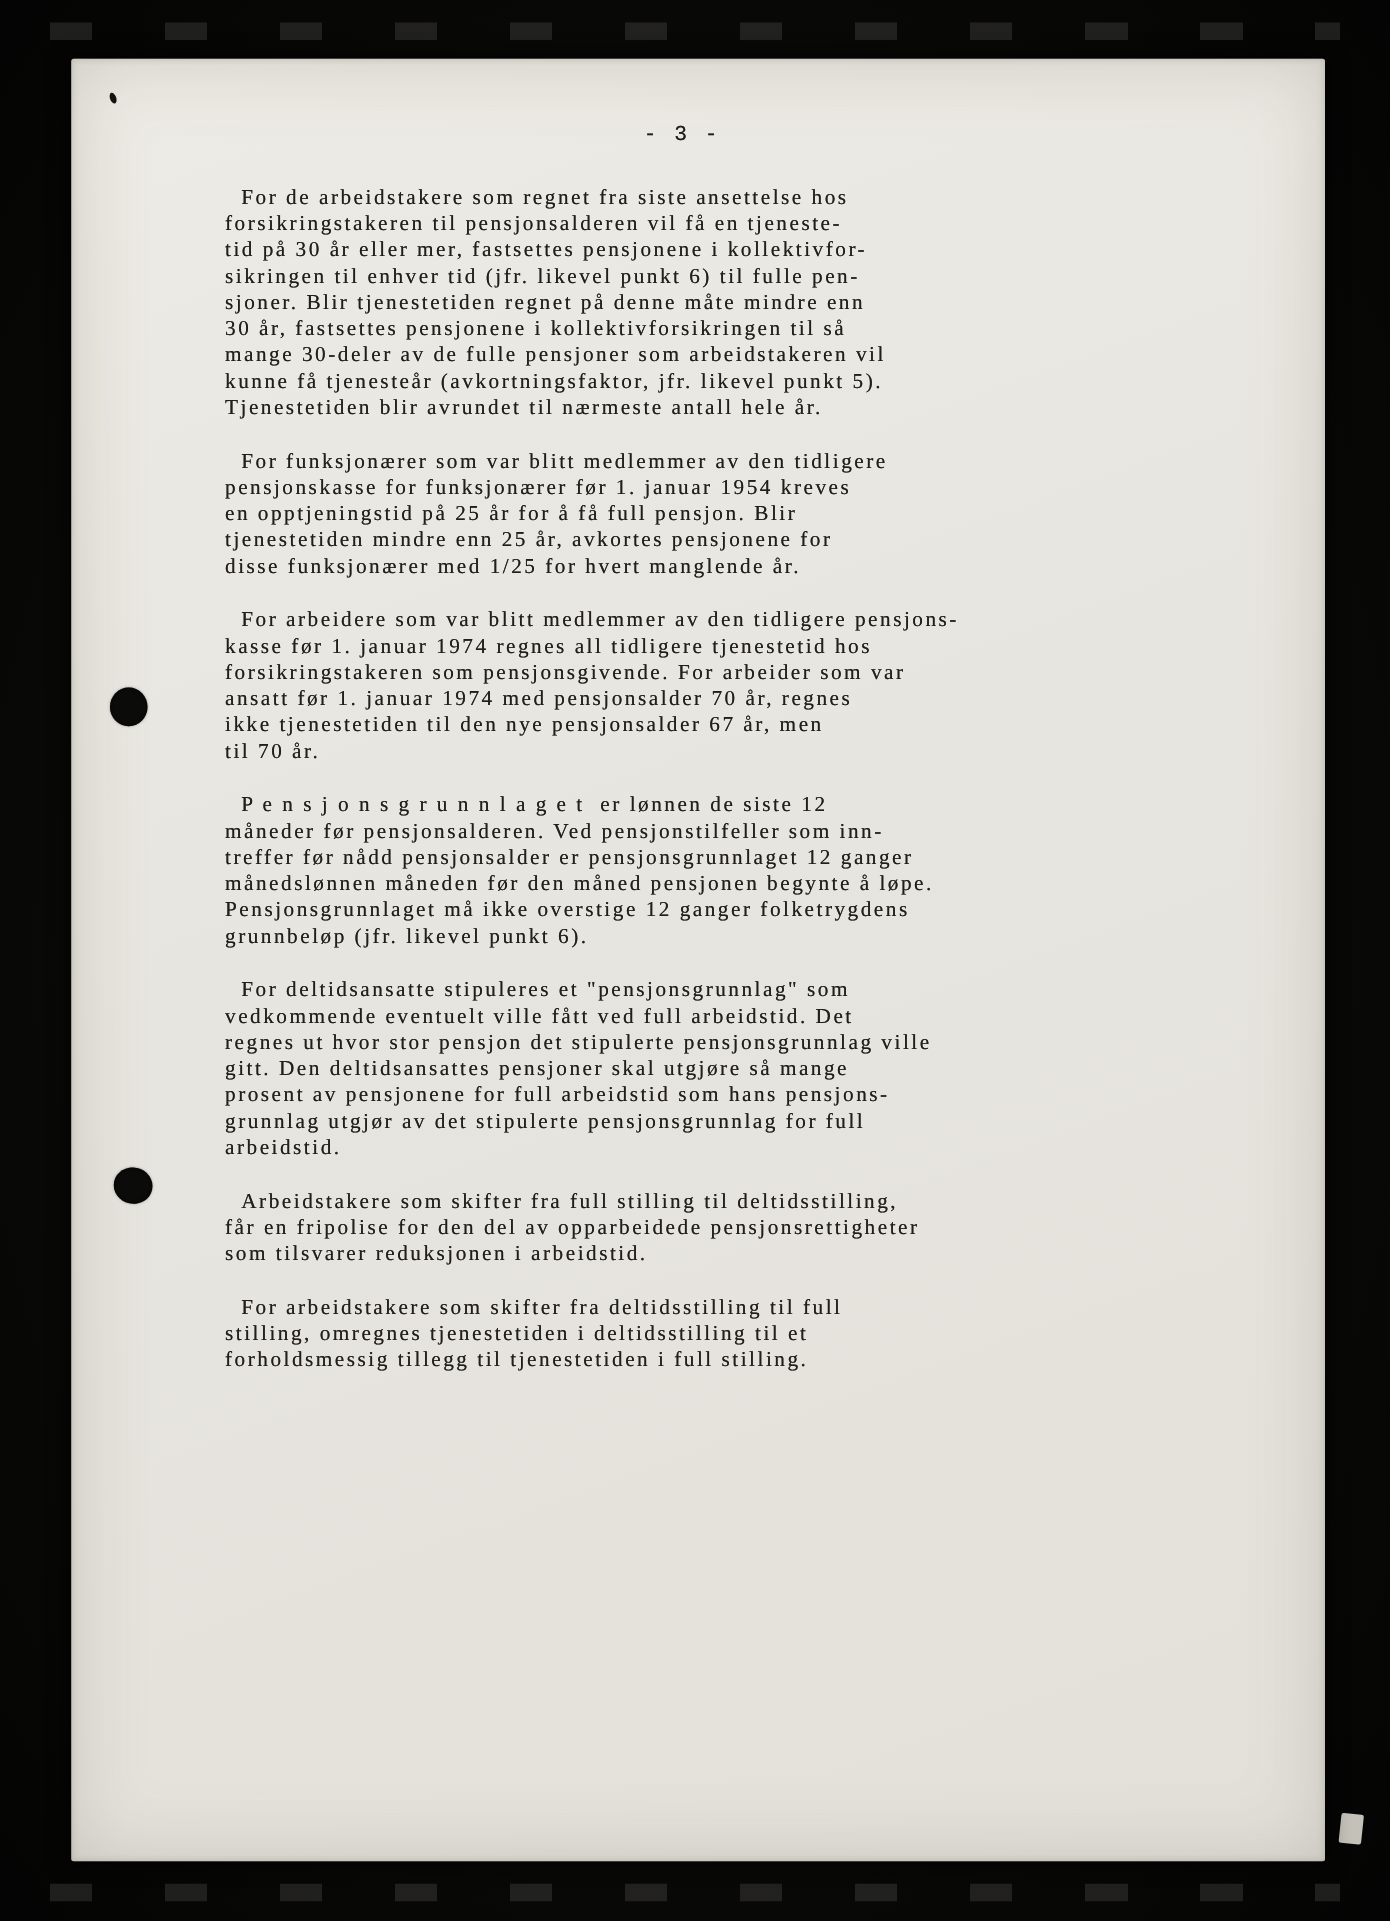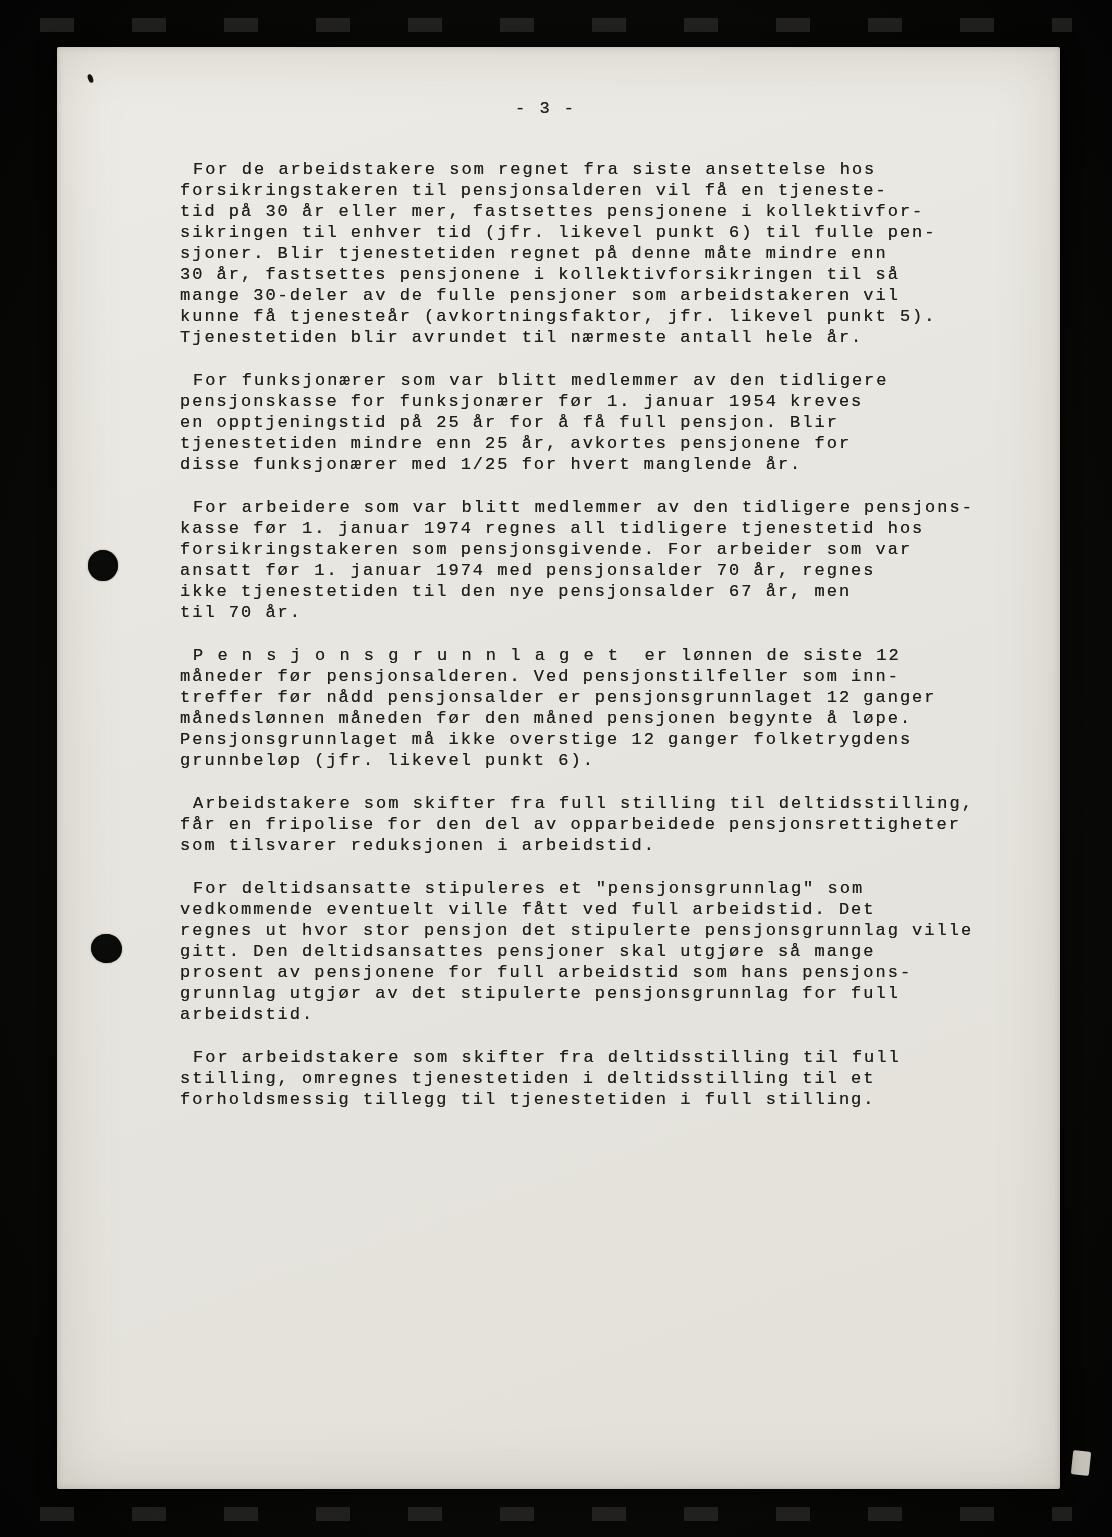--- a/index.html
+++ b/index.html
@@ -66,22 +66,23 @@
     top: 96px;
     width: 812px;
     color: #211f1c;
     font-size: 17px;
     line-height: 21px;
     letter-spacing: 2px;
     text-shadow: 0 0 0.4px rgba(30,28,24,0.75);
   }
   .para {
     white-space: pre-wrap;
-    margin: 16px 0 22px 0;
+    margin: 4px 0 22px 0;
     text-indent: 13px;
+    font-family: Liberation Serif, serif;
   }
 
   
   .hole-punch {
     position: absolute;
     width: 30px;
     height: 31px;
     border-radius: 50%;
     background: #0b0b0a;
     box-shadow: inset 0 0 3px rgba(0,0,0,1), 0 0 2px rgba(60,58,50,0.5);
@@ -147,30 +148,30 @@
 forsikringstakeren som pensjonsgivende. For arbeider som var
 ansatt før 1. januar 1974 med pensjonsalder 70 år, regnes
 ikke tjenestetiden til den nye pensjonsalder 67 år, men
 til 70 år.</div>
     <div class="para">P e n s j o n s g r u n n l a g e t  er lønnen de siste 12
 måneder før pensjonsalderen. Ved pensjonstilfeller som inn-
 treffer før nådd pensjonsalder er pensjonsgrunnlaget 12 ganger
 månedslønnen måneden før den måned pensjonen begynte å løpe.
 Pensjonsgrunnlaget må ikke overstige 12 ganger folketrygdens
 grunnbeløp (jfr. likevel punkt 6).</div>
-    <div class="para">Arbeidstakere som skifter fra full stilling til deltidsstilling,
-får en fripolise for den del av opparbeidede pensjonsrettigheter
-som tilsvarer reduksjonen i arbeidstid.</div>
     <div class="para">For deltidsansatte stipuleres et "pensjonsgrunnlag" som
 vedkommende eventuelt ville fått ved full arbeidstid. Det
 regnes ut hvor stor pensjon det stipulerte pensjonsgrunnlag ville
 gitt. Den deltidsansattes pensjoner skal utgjøre så mange
 prosent av pensjonene for full arbeidstid som hans pensjons-
 grunnlag utgjør av det stipulerte pensjonsgrunnlag for full
 arbeidstid.</div>
+    <div class="para">Arbeidstakere som skifter fra full stilling til deltidsstilling,
+får en fripolise for den del av opparbeidede pensjonsrettigheter
+som tilsvarer reduksjonen i arbeidstid.</div>
     <div class="para">For arbeidstakere som skifter fra deltidsstilling til full
 stilling, omregnes tjenestetiden i deltidsstilling til et
 forholdsmessig tillegg til tjenestetiden i full stilling.</div>
   </div>
 
   <div class="hole-punch one"></div>
   <div class="hole-punch two"></div>
 </div>
 
 </body></html>

